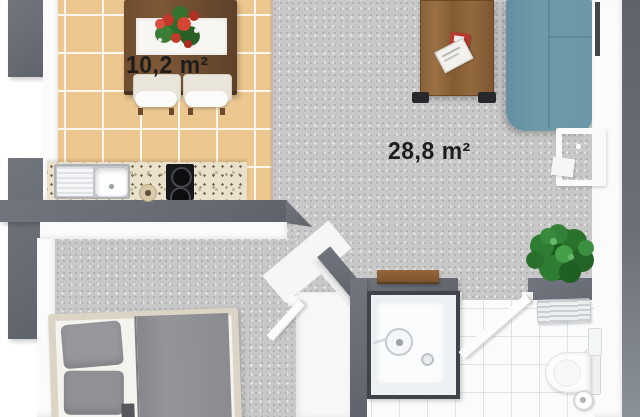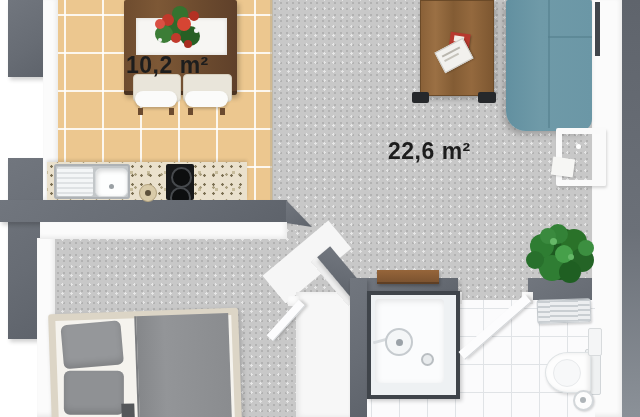--- a/index.html
+++ b/index.html
@@ -149,21 +149,21 @@
     <span class="circ" style="left:0;top:27px;width:18px;height:18px;background:#28702c;"></span>
     <span class="circ" style="left:52px;top:16px;width:16px;height:16px;background:#3c8f40;"></span>
     <span class="circ" style="left:29px;top:21px;width:18px;height:18px;background:#46a04a;"></span>
     <span class="circ" style="left:14px;top:4px;width:16px;height:16px;background:#3a8a3e;"></span>
     <span class="circ" style="left:24px;top:14px;width:7px;height:7px;background:#66b868;"></span>
     <span class="circ" style="left:42px;top:30px;width:6px;height:6px;background:#66b868;"></span>
   </div>
 
   <div class="abs" style="left:377px;top:270px;width:62px;height:12px;background:linear-gradient(#96653a,#7c5330);border-bottom:2px solid #5f3f24;box-shadow:1px 2px 3px rgba(0,0,0,.25);z-index:5;"></div>
 
-  <div class="lbl" style="left:388px;top:138px;">22,6 m²</div>
+  <div class="lbl" style="left:388px;top:138px;">28,8 m²</div>
 
   <div class="abs" style="left:367px;top:291px;width:85px;height:100px;border:4px solid #3f444a;background:#eef1f3;box-shadow:2px 2px 4px rgba(0,0,0,.2);">
     <div class="abs" style="left:4px;top:4px;width:69px;height:84px;background:#fbfcfd;border-radius:4px;box-shadow:inset 1px 2px 6px rgba(0,0,0,.1);"></div>
     <div class="abs" style="left:2px;top:44px;width:18px;height:3px;background:#d7dbde;transform:rotate(-15deg);"></div>
     <div class="circ" style="left:14px;top:33px;width:24px;height:24px;background:#f4f6f7;border:2px solid #c6cbcf;">
       <span class="circ" style="left:9px;top:9px;width:7px;height:7px;background:#9ba2a8;position:absolute;"></span>
     </div>
     <div class="circ" style="left:50px;top:58px;width:9px;height:9px;background:#e8ebed;border:2px solid #b9bec2;"></div>
   </div>
 

